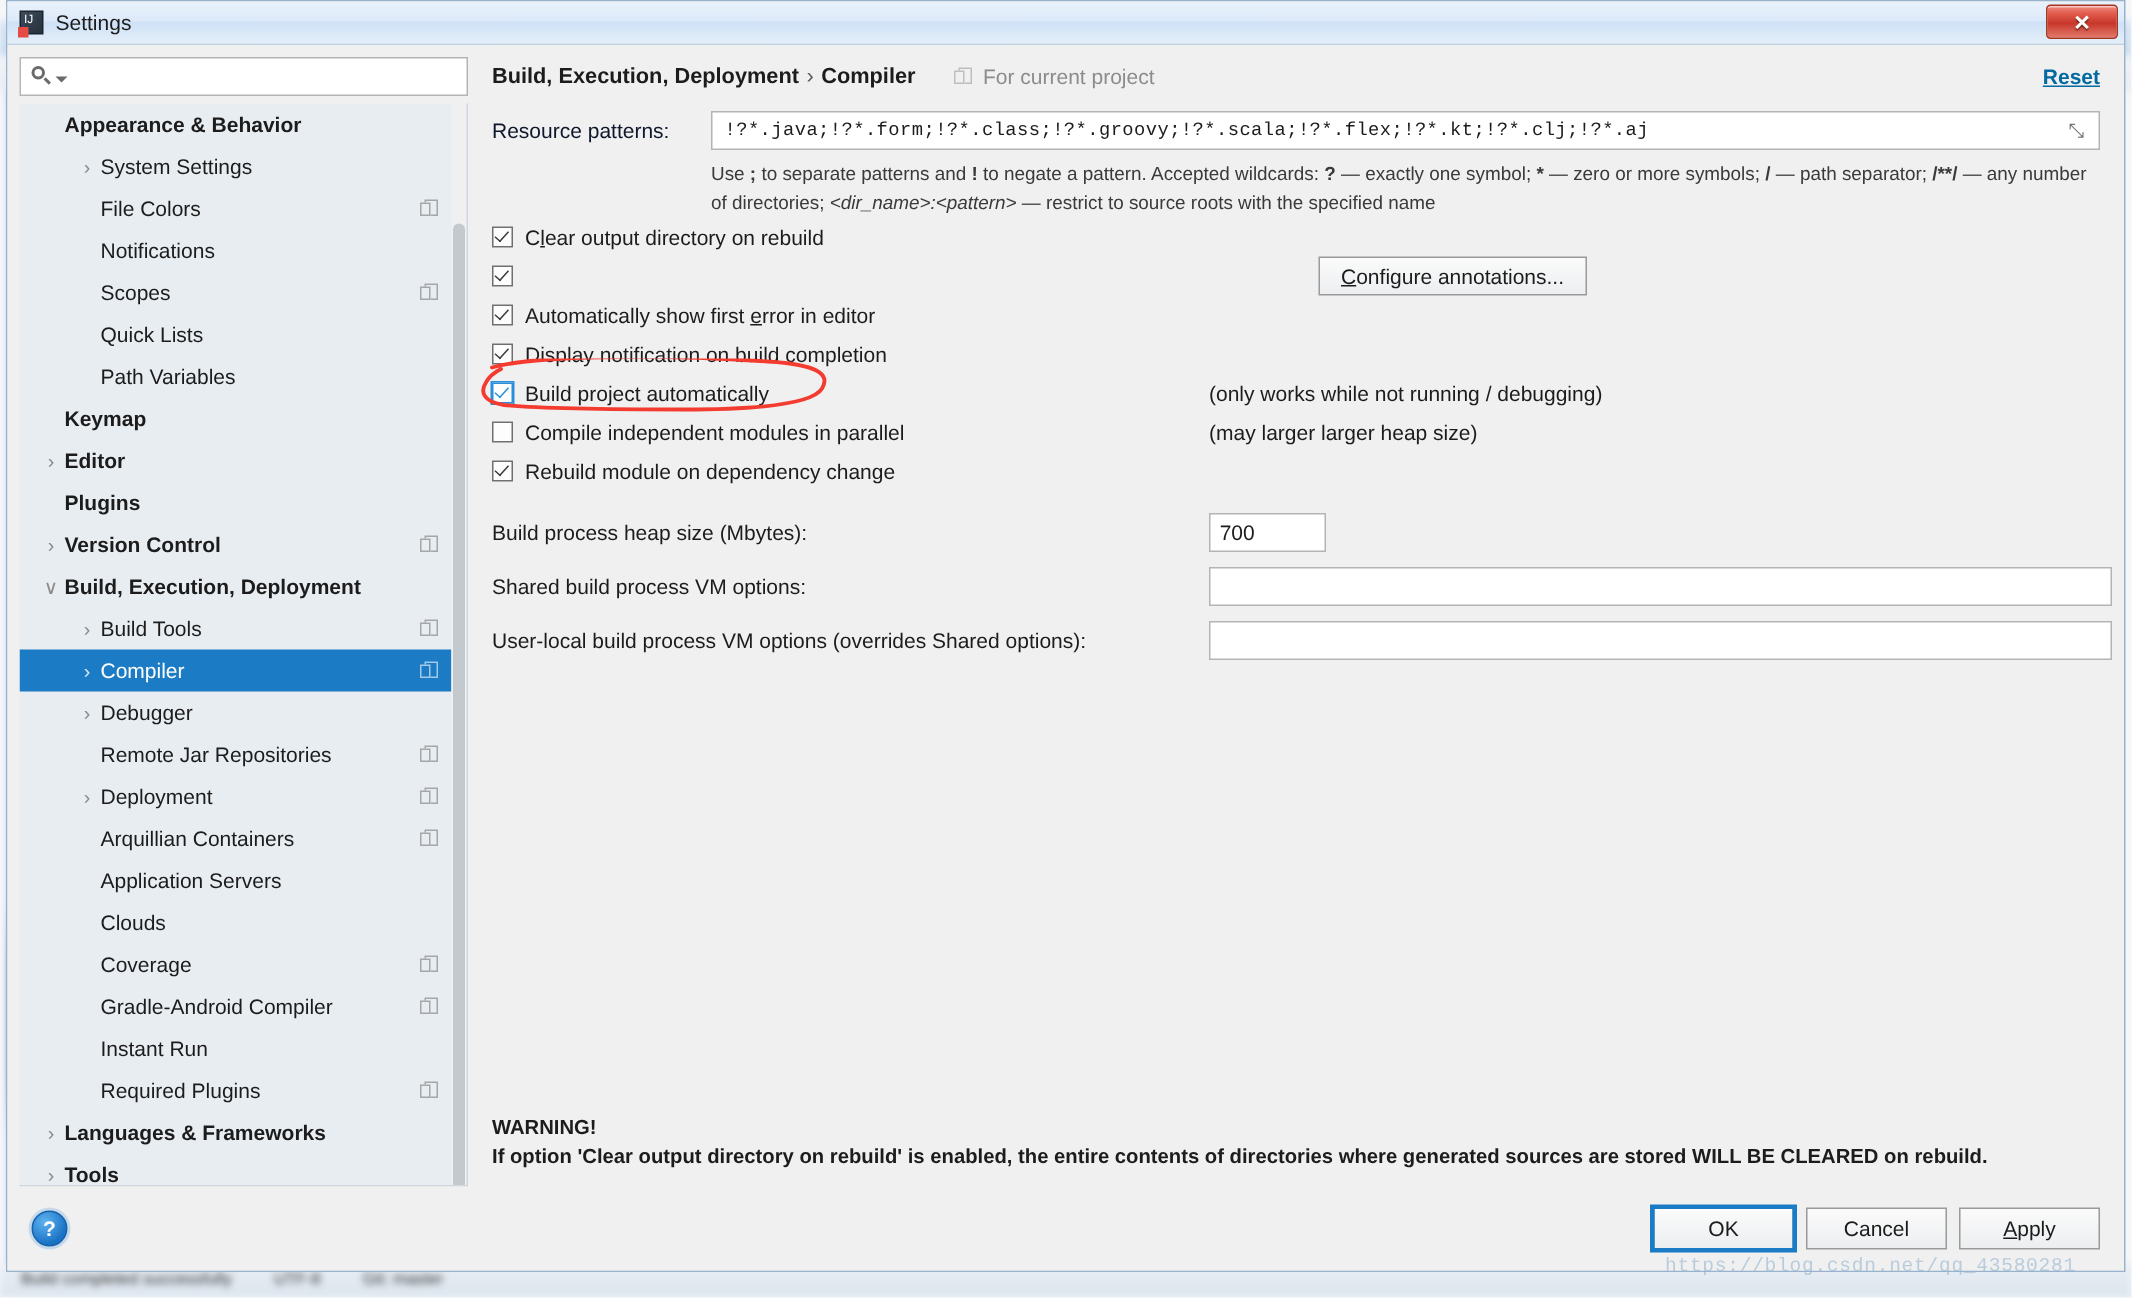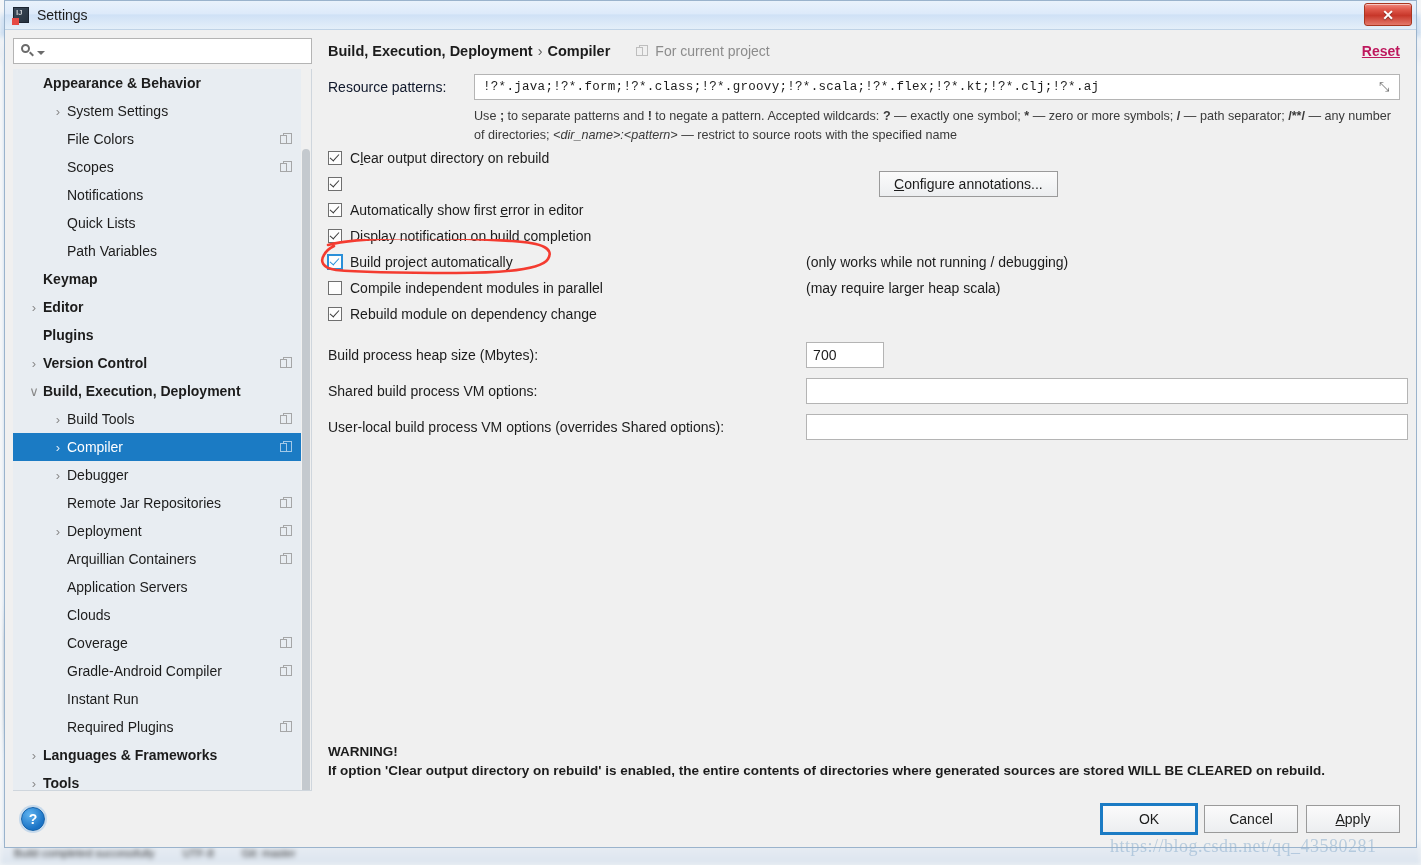--- a/index.html
+++ b/index.html
@@ -312,21 +312,21 @@
     font-size: 14px;
     color: #8c8c8c;
   }
   .for-project .copy-badge { margin-right: 6px; opacity:.7; }
   .for-project .copy-badge:before,
   .for-project .copy-badge:after { background: #f0f0f0; border-color:#a9a9a9; }
   .reset-link {
     margin-left: auto;
     font-size: 14px;
     font-weight: bold;
-    color: #be185d;
+    color: #0369a1;
     cursor: pointer;
     padding-right: 8px;
     text-decoration: underline;
   }
 
   .row-res {
     display: flex;
     align-items: center;
     margin-top: 10px;
     flex: 0 0 auto;
@@ -532,26 +532,26 @@
     outline: 3px solid #1b7bc4;
     outline-offset: -1px;
     border-color: #1b7bc4;
   }
   .dlg-btn u { text-decoration: underline; }
 
   .watermark {
     position: absolute;
     left: 1110px;
     top: 836px;
-    font-size: 18px;
+    font-size: 13px;
     color: rgba(140,175,205,.55);
     letter-spacing: .5px;
     pointer-events: none;
     white-space: nowrap;
-    font-family: Liberation Serif, serif;
+    font-family: Liberation Mono, monospace;
   }
 </style>
 </head>
 <body>
 
 <div id="app">
 
   <div class="bg-ide">
     <div class="bg-menubar" id="bg-menu"><span class="mi">File</span><span class="mi">Edit</span><span class="mi">View</span><span class="mi">Navigate</span><span class="mi">Code</span><span class="mi">Analyze</span><span class="mi">Refactor</span><span class="mi">Build</span><span class="mi">Run</span><span class="mi">Tools</span><span class="mi">VCS</span><span class="mi">Window</span><span class="mi">Help</span></div>
     <div class="bg-toolbar"></div>
@@ -596,27 +596,27 @@
               </div>
               <div class="tree-item">
                 <span style="flex: 0 0 auto; width: 36px;"></span>
                 <span class="arrow"></span>
                 <span class="label">File Colors</span>
                 <span class="copy-badge"></span>
               </div>
               <div class="tree-item">
                 <span style="flex: 0 0 auto; width: 36px;"></span>
                 <span class="arrow"></span>
+                <span class="label">Notifications</span>
+              </div>
+              <div class="tree-item">
+                <span style="flex: 0 0 auto; width: 36px;"></span>
+                <span class="arrow"></span>
                 <span class="label">Scopes</span>
                 <span class="copy-badge"></span>
-              </div>
-              <div class="tree-item">
-                <span style="flex: 0 0 auto; width: 36px;"></span>
-                <span class="arrow"></span>
-                <span class="label">Notifications</span>
               </div>
               <div class="tree-item">
                 <span style="flex: 0 0 auto; width: 36px;"></span>
                 <span class="arrow"></span>
                 <span class="label">Quick Lists</span>
               </div>
               <div class="tree-item">
                 <span style="flex: 0 0 auto; width: 36px;"></span>
                 <span class="arrow"></span>
                 <span class="label">Path Variables</span>
@@ -776,21 +776,21 @@
               <span class="cb checked focused"></span>
               <span class="check-label">Build project automatically</span>
               <span class="note">(only works while not running / debugging)</span>
               <svg class="red-circle" viewBox="0 0 244 38">
                 <path d="M12 6 C 40 -2, 120 -3, 196 2 C 228 4, 238 10, 232 20 C 226 30, 190 34, 140 34 C 90 34, 40 33, 20 31 C 6 29, 4 22, 8 16 C 10 12, 14 9, 18 7" fill="none" stroke="#f43b30" stroke-width="2.6" stroke-linecap="round"></path>
               </svg>
             </div>
             <div class="check-row">
               <span class="cb"></span>
               <span class="check-label">Compile independent modules in parallel</span>
-              <span class="note">(may require larger heap scala)</span>
+              <span class="note">(may larger larger heap size)</span>
             </div>
             <div class="check-row">
               <span class="cb checked"></span>
               <span class="check-label">Rebuild module on dependency change</span>
             </div>
           </div>
 
         <div class="fields" id="fields">
             <div class="field-row">
               <span class="flbl">Build process heap size (Mbytes):</span>

